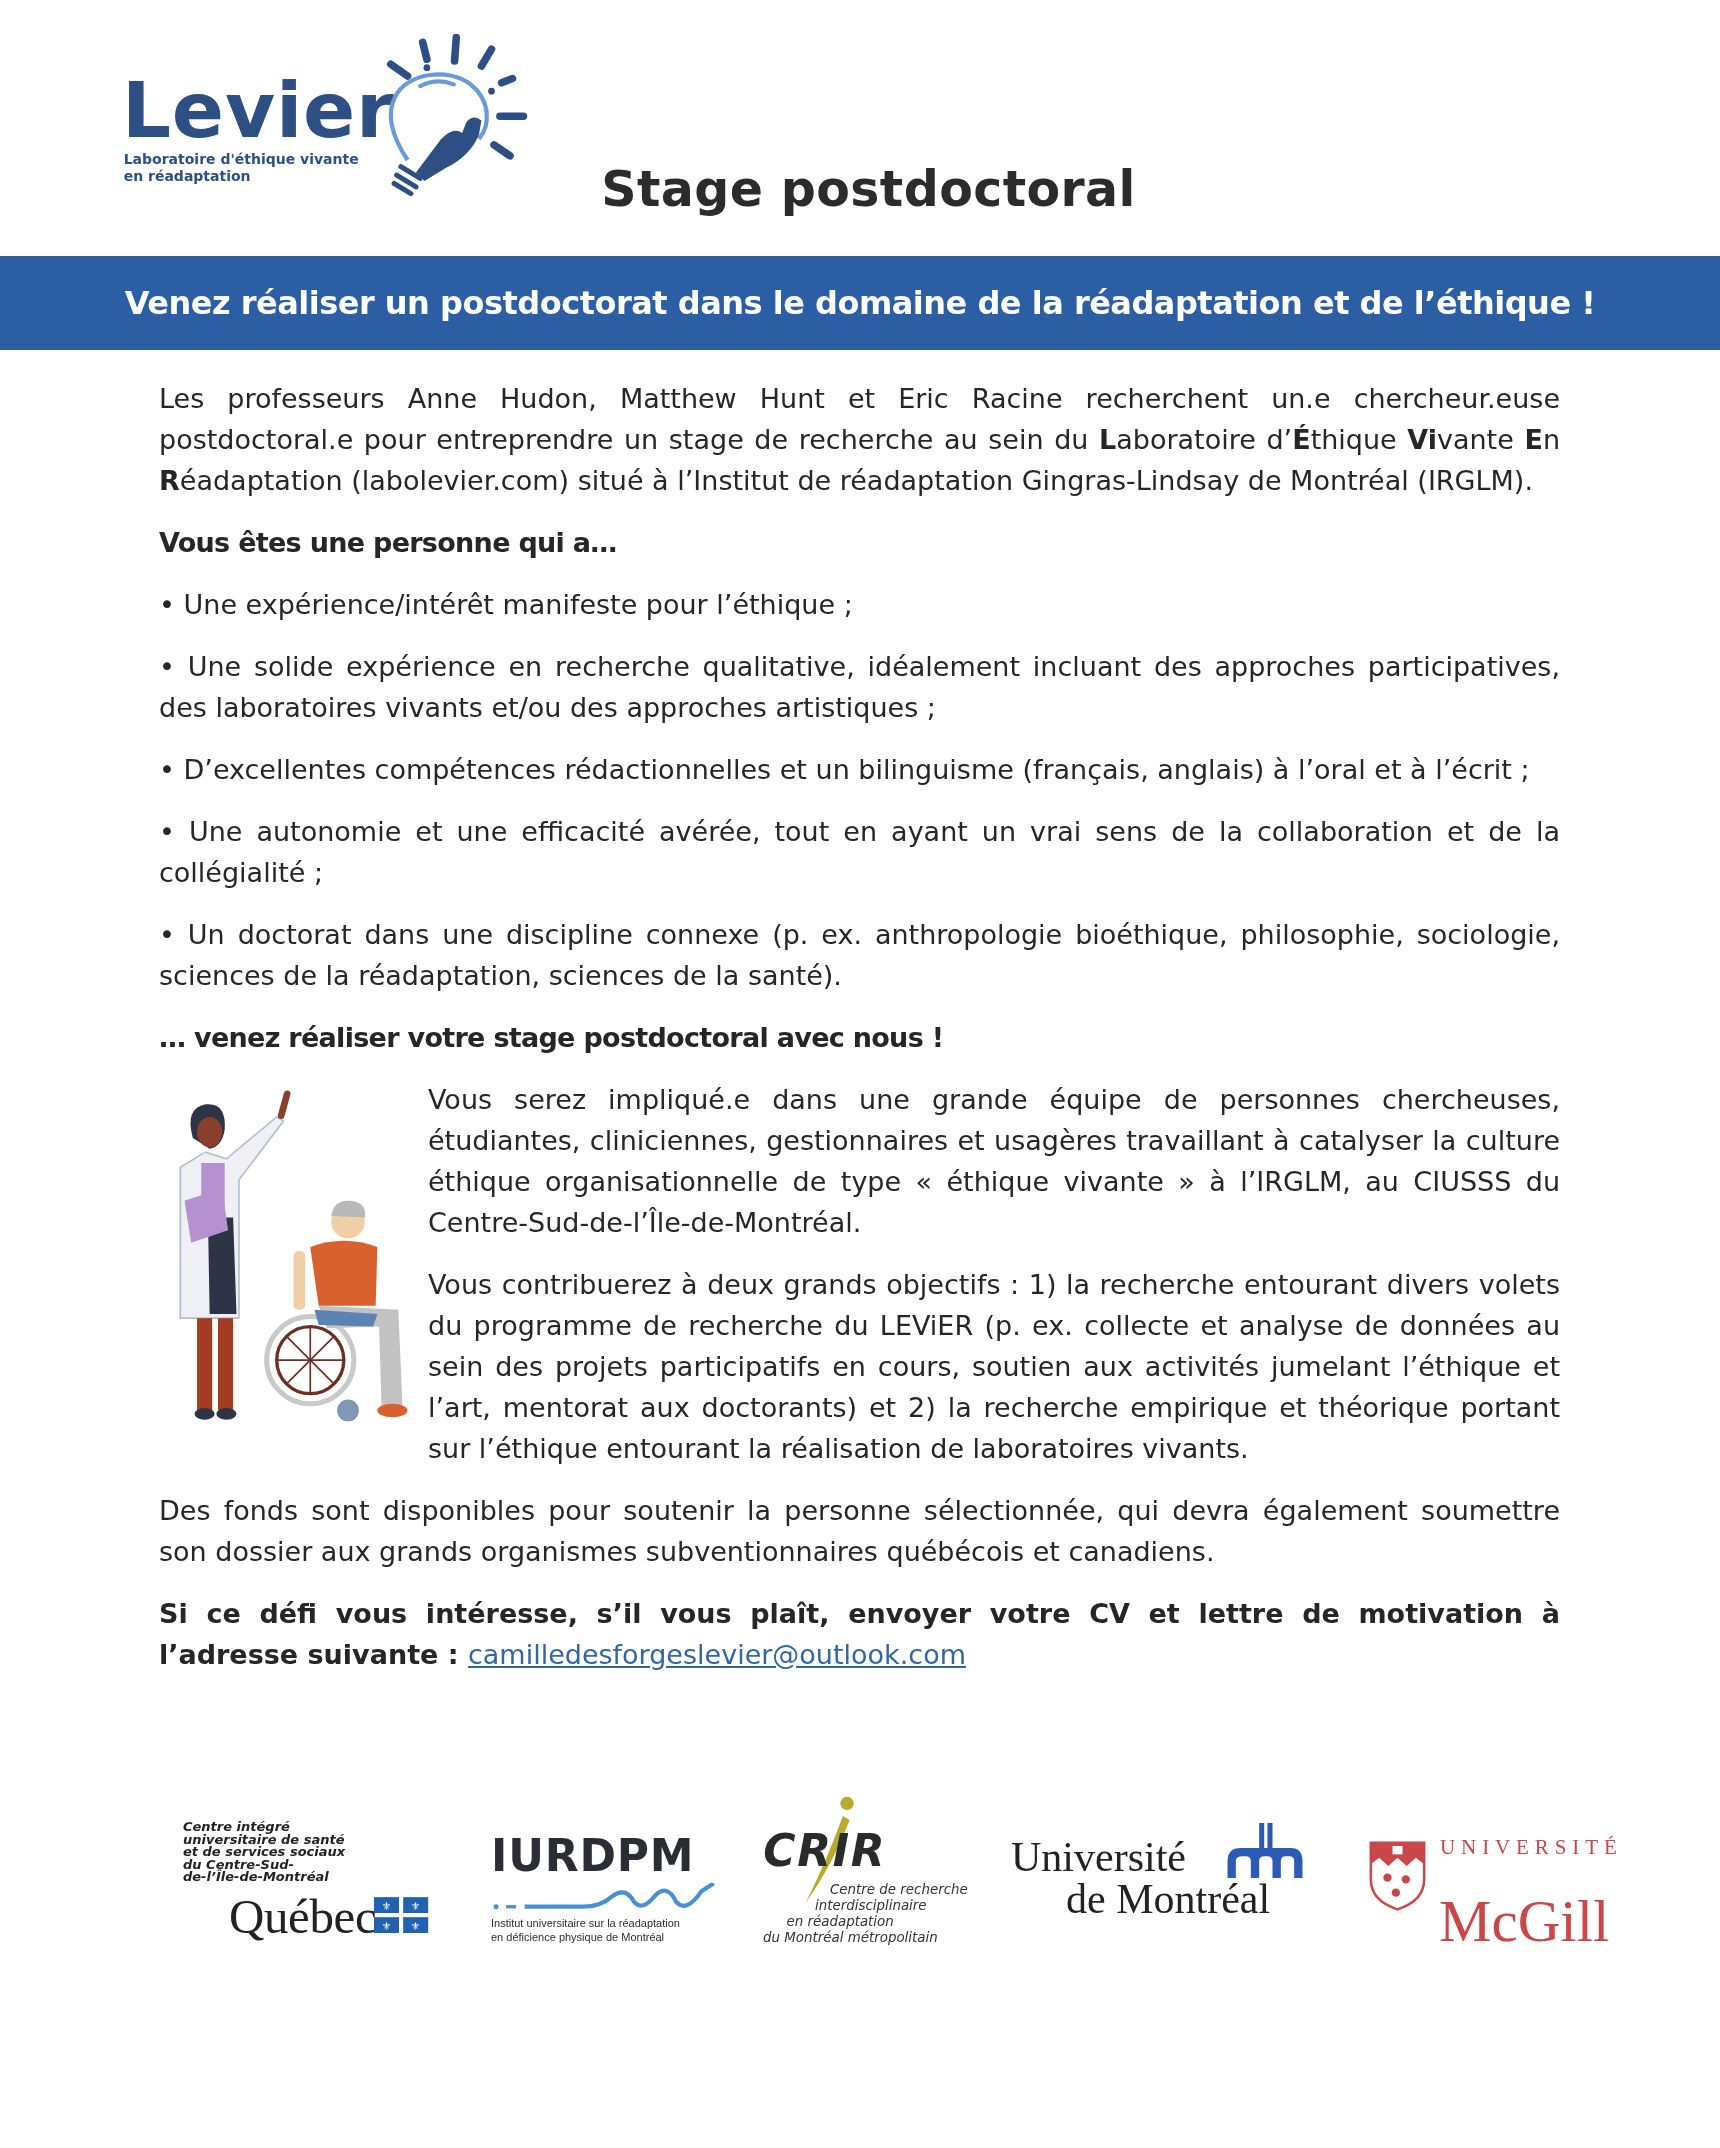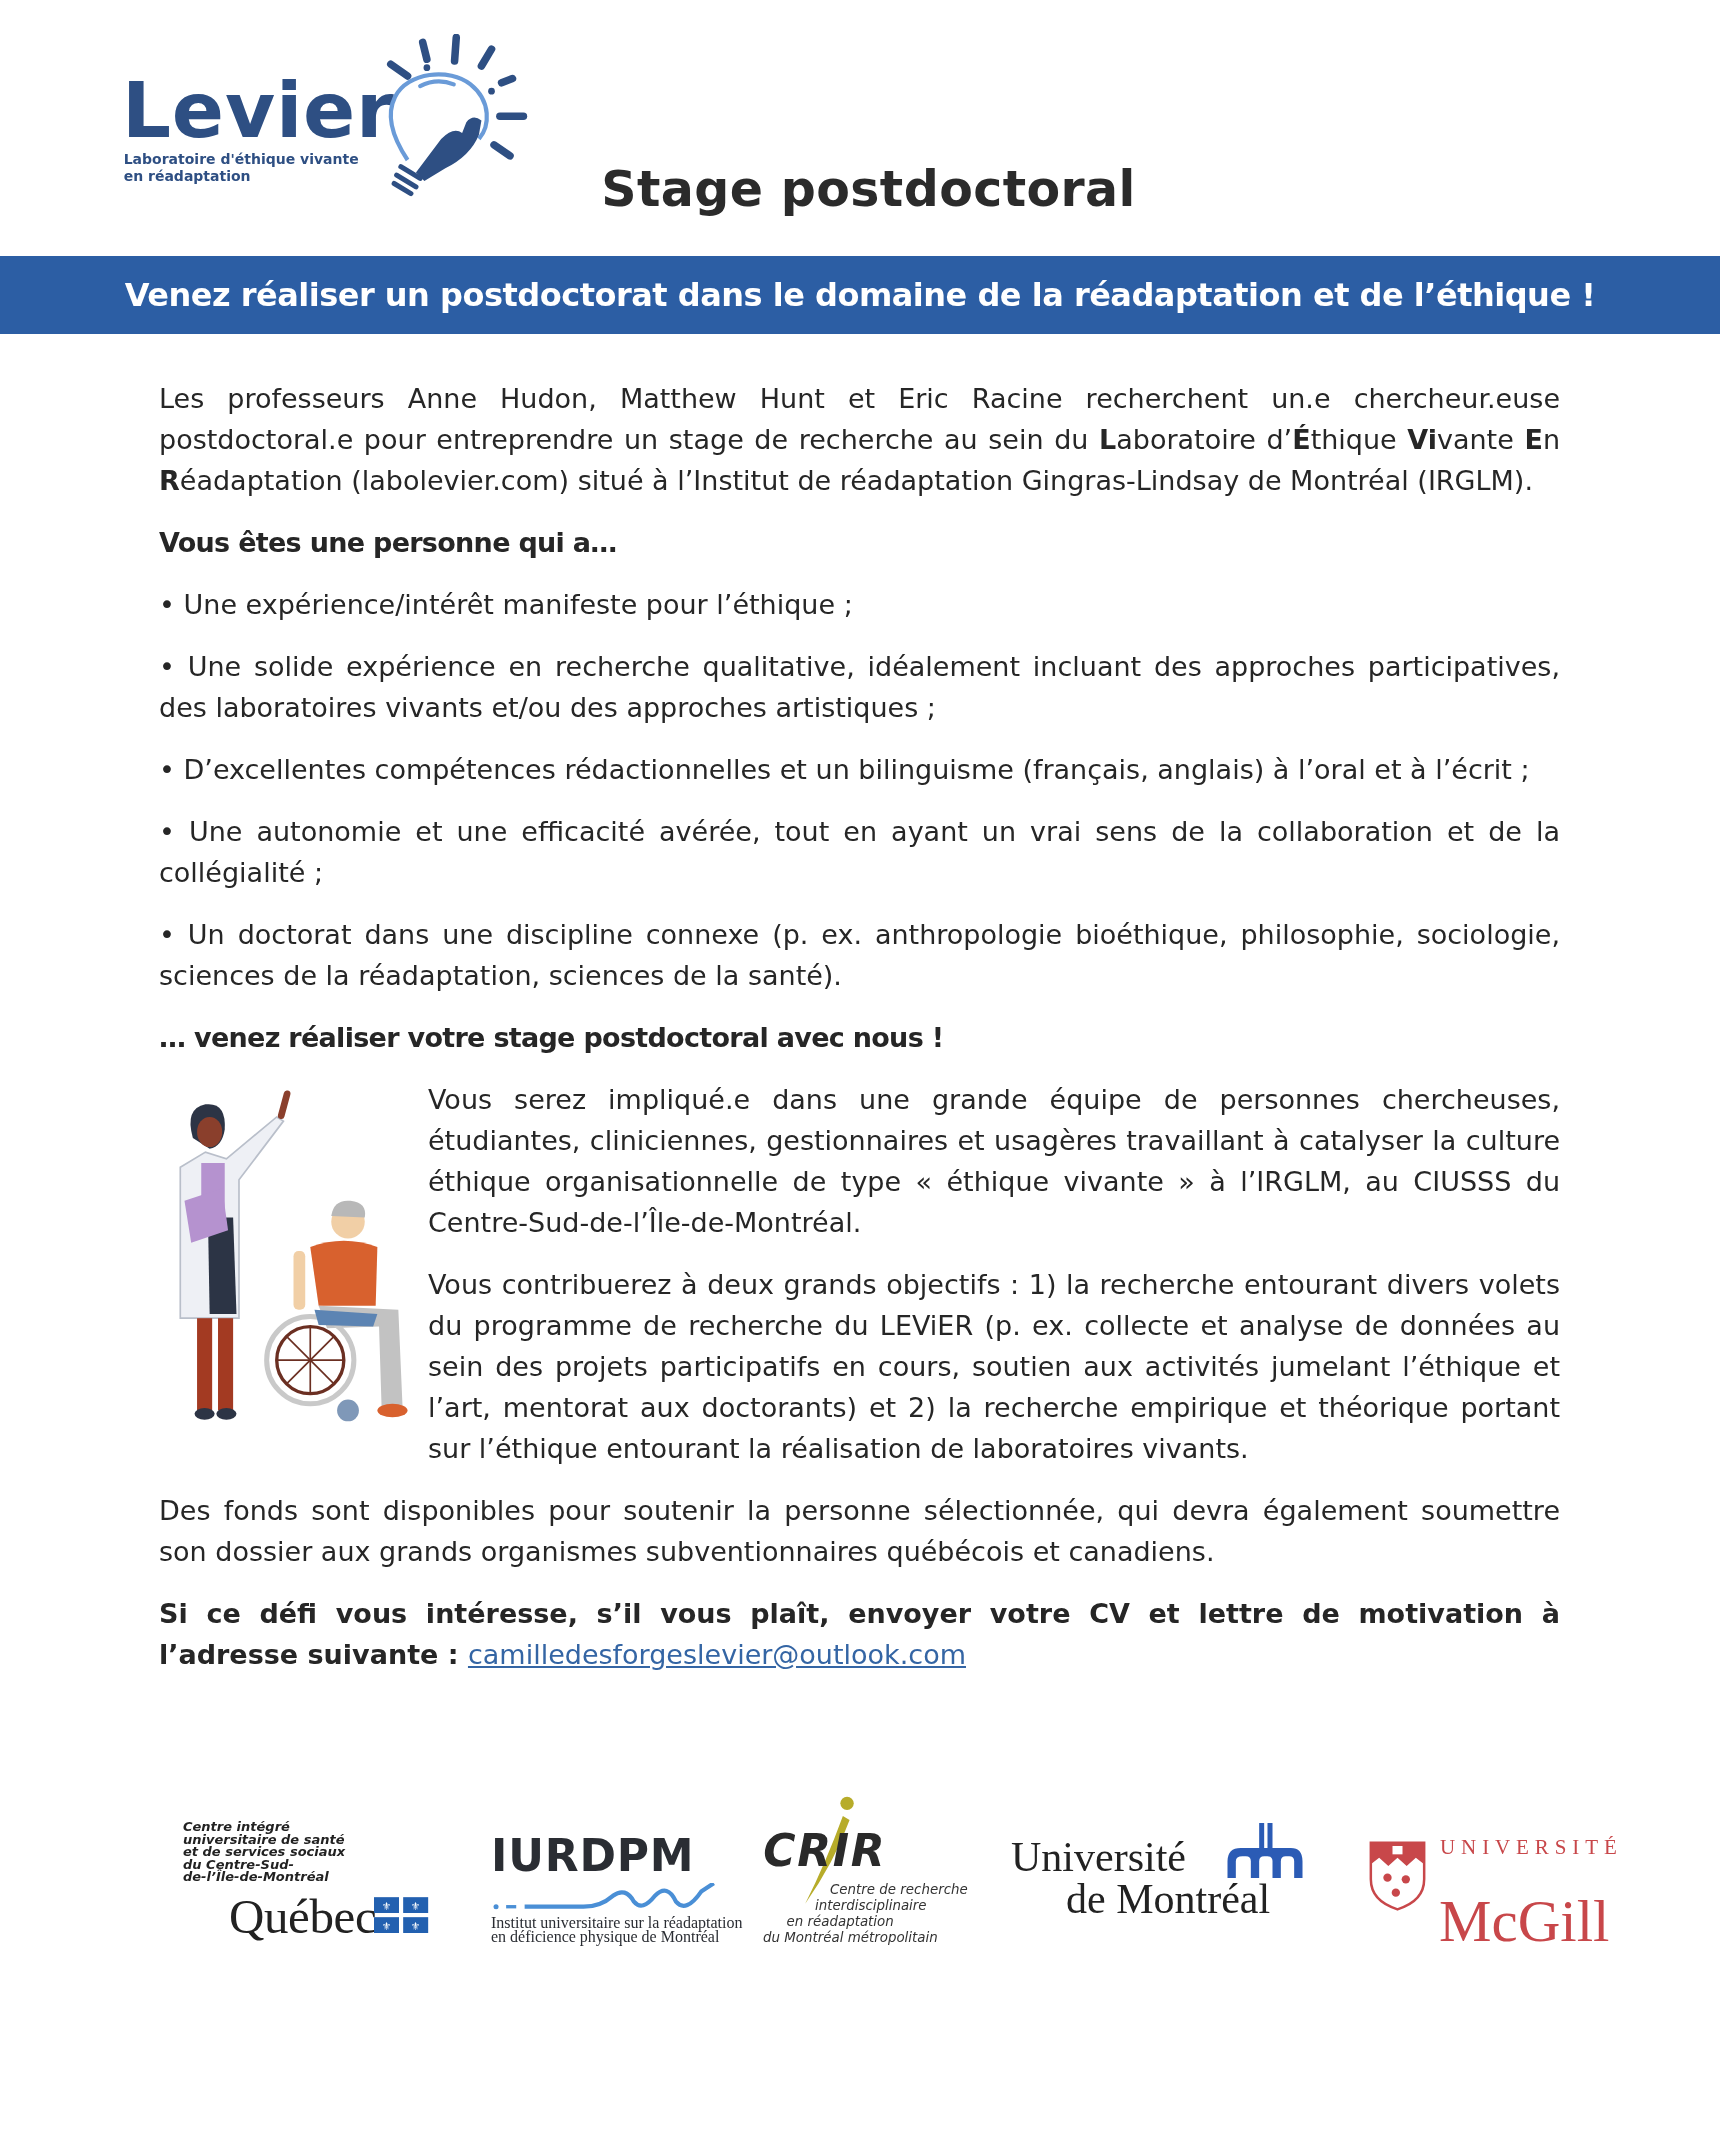--- a/index.html
+++ b/index.html
@@ -12,21 +12,21 @@
                font-weight:bold; font-size:77px; letter-spacing:0.8px; color:#2e4f83; line-height:1; }
   .logo-sub { position:absolute; left:1.7px; top:117px; font-family:"DejaVu Sans", sans-serif;
               font-weight:bold; font-size:14px; line-height:17px; color:#2e4f83; }
   .logo-bulb { position:absolute; left:252px; top:0; width:277px; height:168px; }
 
   .page-title { position:absolute; left:0; right:0; top:161px; text-align:center;
                 font-family:"DejaVu Sans", sans-serif; font-weight:bold; font-size:49px;
                 color:#2b2b2b; letter-spacing:0.4px; padding-left:17px; }
 
   
-  .banner { position:absolute; left:0; top:256px; width:1720px; height:78px; background:#2c5ea4;
+  .banner { position:absolute; left:0; top:256px; width:1720px; height:94px; background:#2c5ea4;
             display:flex; align-items:center; justify-content:center; }
   .banner-text { color:#ffffff; font-family:"DejaVu Sans", sans-serif; font-weight:bold;
                  font-size:32px; letter-spacing:-0.5px; }
 
   
   .content { position:absolute; left:159px; width:1401px; top:378px;
              font-family:"DejaVu Sans", sans-serif; font-size:27px; line-height:41px; color:#262626; }
   .content p { margin:0 0 21px 0; text-align:justify; }
   .bold { font-weight:bold; }
   .lead { font-weight:bold; letter-spacing:-0.7px; }
@@ -43,22 +43,22 @@
   .ciusss-text { font-family:"DejaVu Sans", sans-serif; font-style:italic; font-weight:bold;
                  font-size:13px; line-height:12.6px; color:#222; }
   .quebec-word { position:absolute; left:46px; top:67px; font-family:"Liberation Serif", serif;
                  font-size:49px; color:#222; letter-spacing:-0.4px; }
   .quebec-flag { position:absolute; left:191px; top:76px; width:55px; height:37px; }
 
   .iurdpm { left:491px; top:47px; width:252px; height:109px; }
   .iurdpm-word { font-family:"DejaVu Sans", sans-serif; font-weight:bold; font-size:44px;
                  color:#2a2d33; letter-spacing:0.8px; line-height:1; }
   .iurdpm-wave { position:absolute; left:0; top:49px; width:227px; height:34px; }
-  .iurdpm-sub { position:absolute; left:0; top:82px; font-family:Liberation Serif, serif;
-                font-size:16px; line-height:14.3px; color:#2a2d33; }
+  .iurdpm-sub { position:absolute; left:0; top:82px; font-family:Liberation Sans, sans-serif;
+                font-size:11px; line-height:14.3px; color:#2a2d33; }
 
   .crir { left:759px; top:8.4px; width:243px; height:176px; }
   .crir-word { position:absolute; left:4.2px; top:30px; font-family:"DejaVu Sans", sans-serif;
                font-weight:bold; font-style:italic; font-size:44px; color:#2a2a2a; letter-spacing:1.7px; }
   .crir-mark { position:absolute; left:42px; top:0; width:67px; height:113px; }
   .crir-sub { position:absolute; left:4px; top:87px; width:243px; font-family:"DejaVu Sans", sans-serif;
               font-style:italic; font-size:13.4px; line-height:16px; color:#333; }
   .crir-sub span { display:block; }
 
   .udem { left:1011px; top:17px; width:302px; height:143px; }

